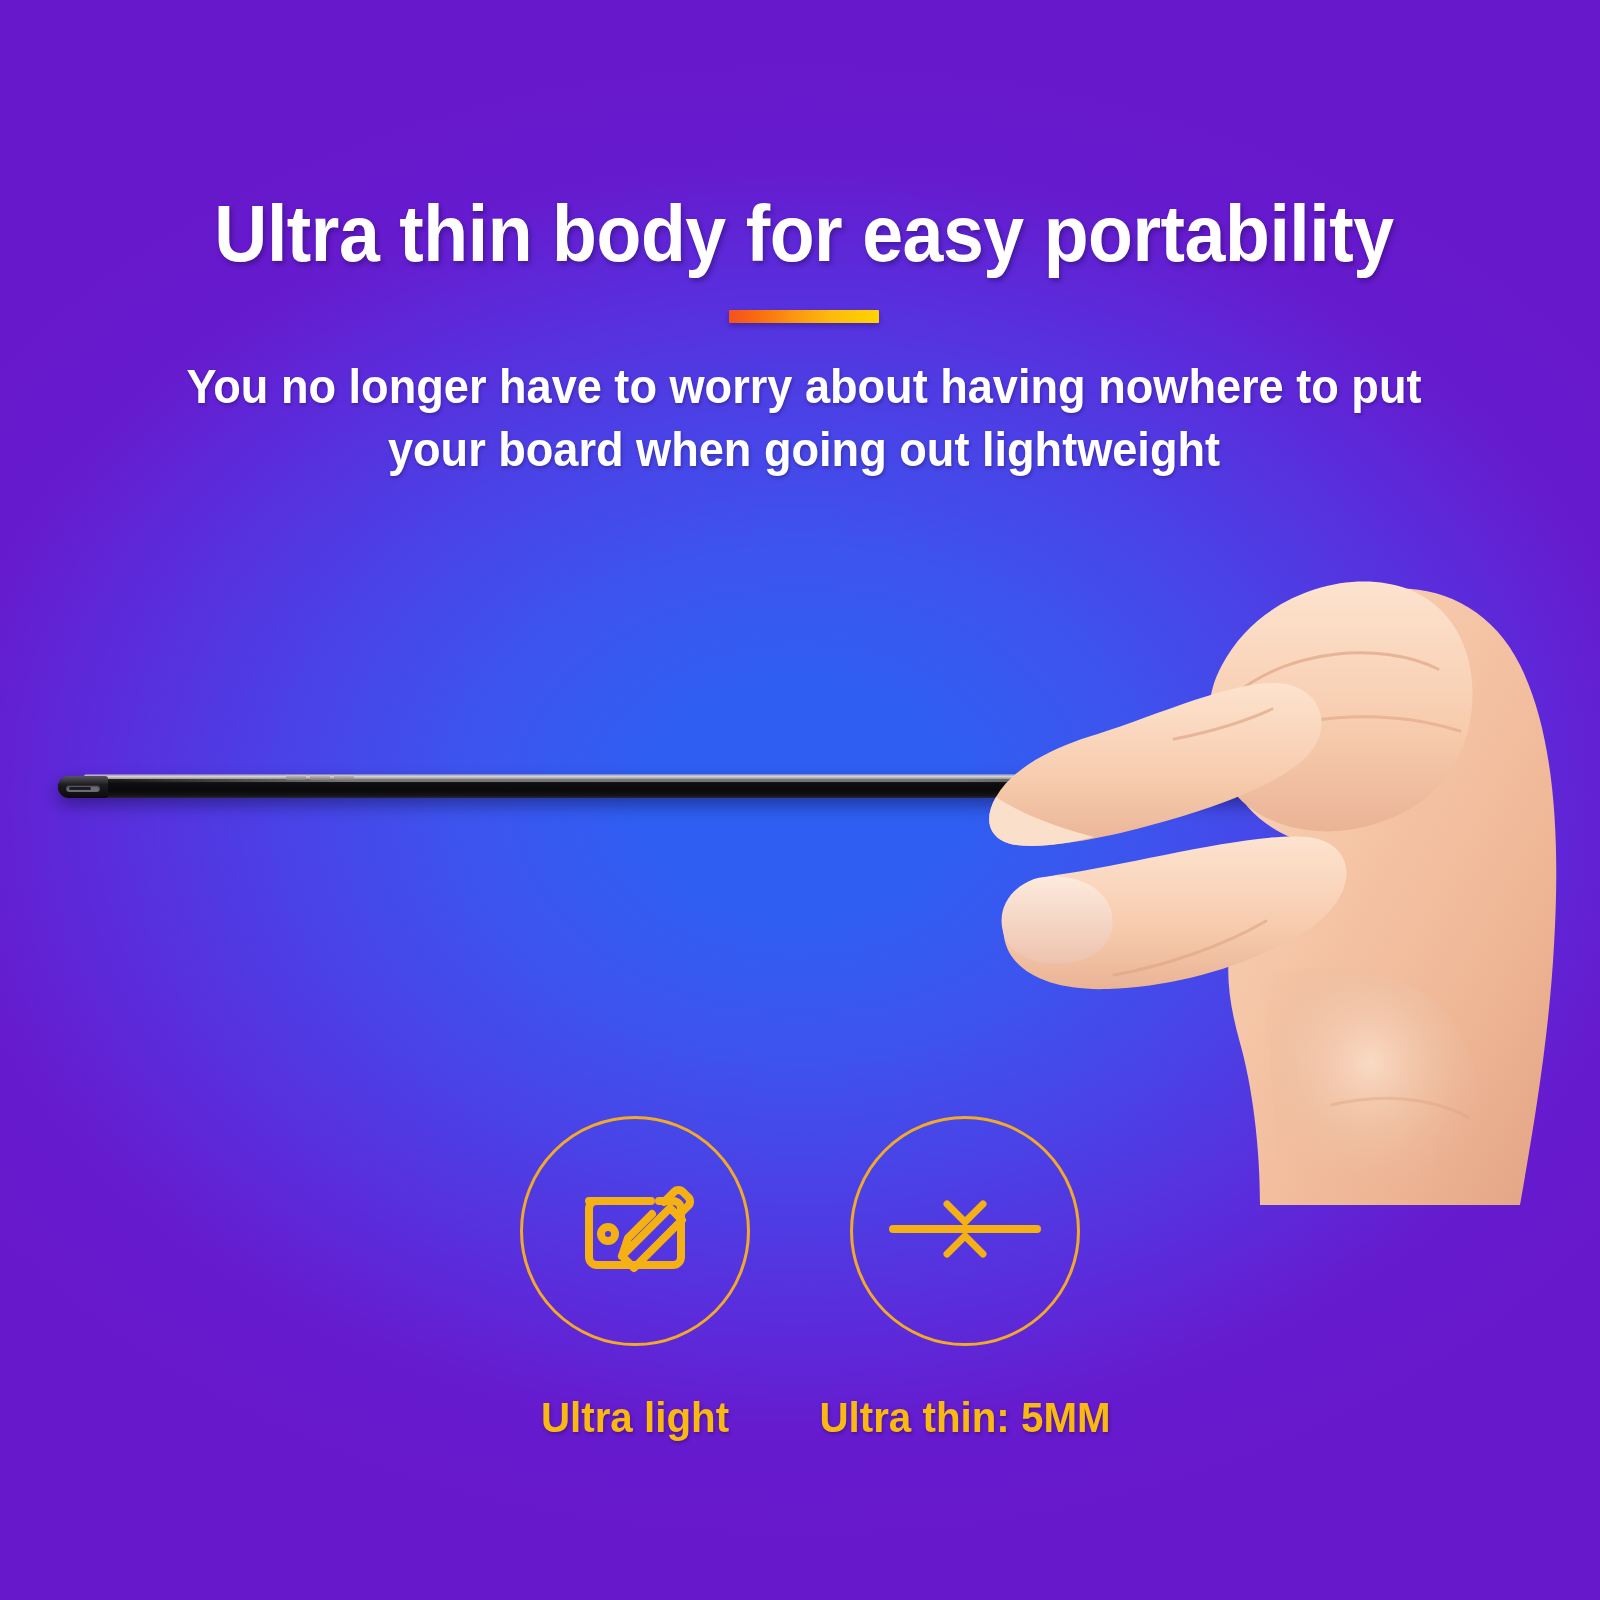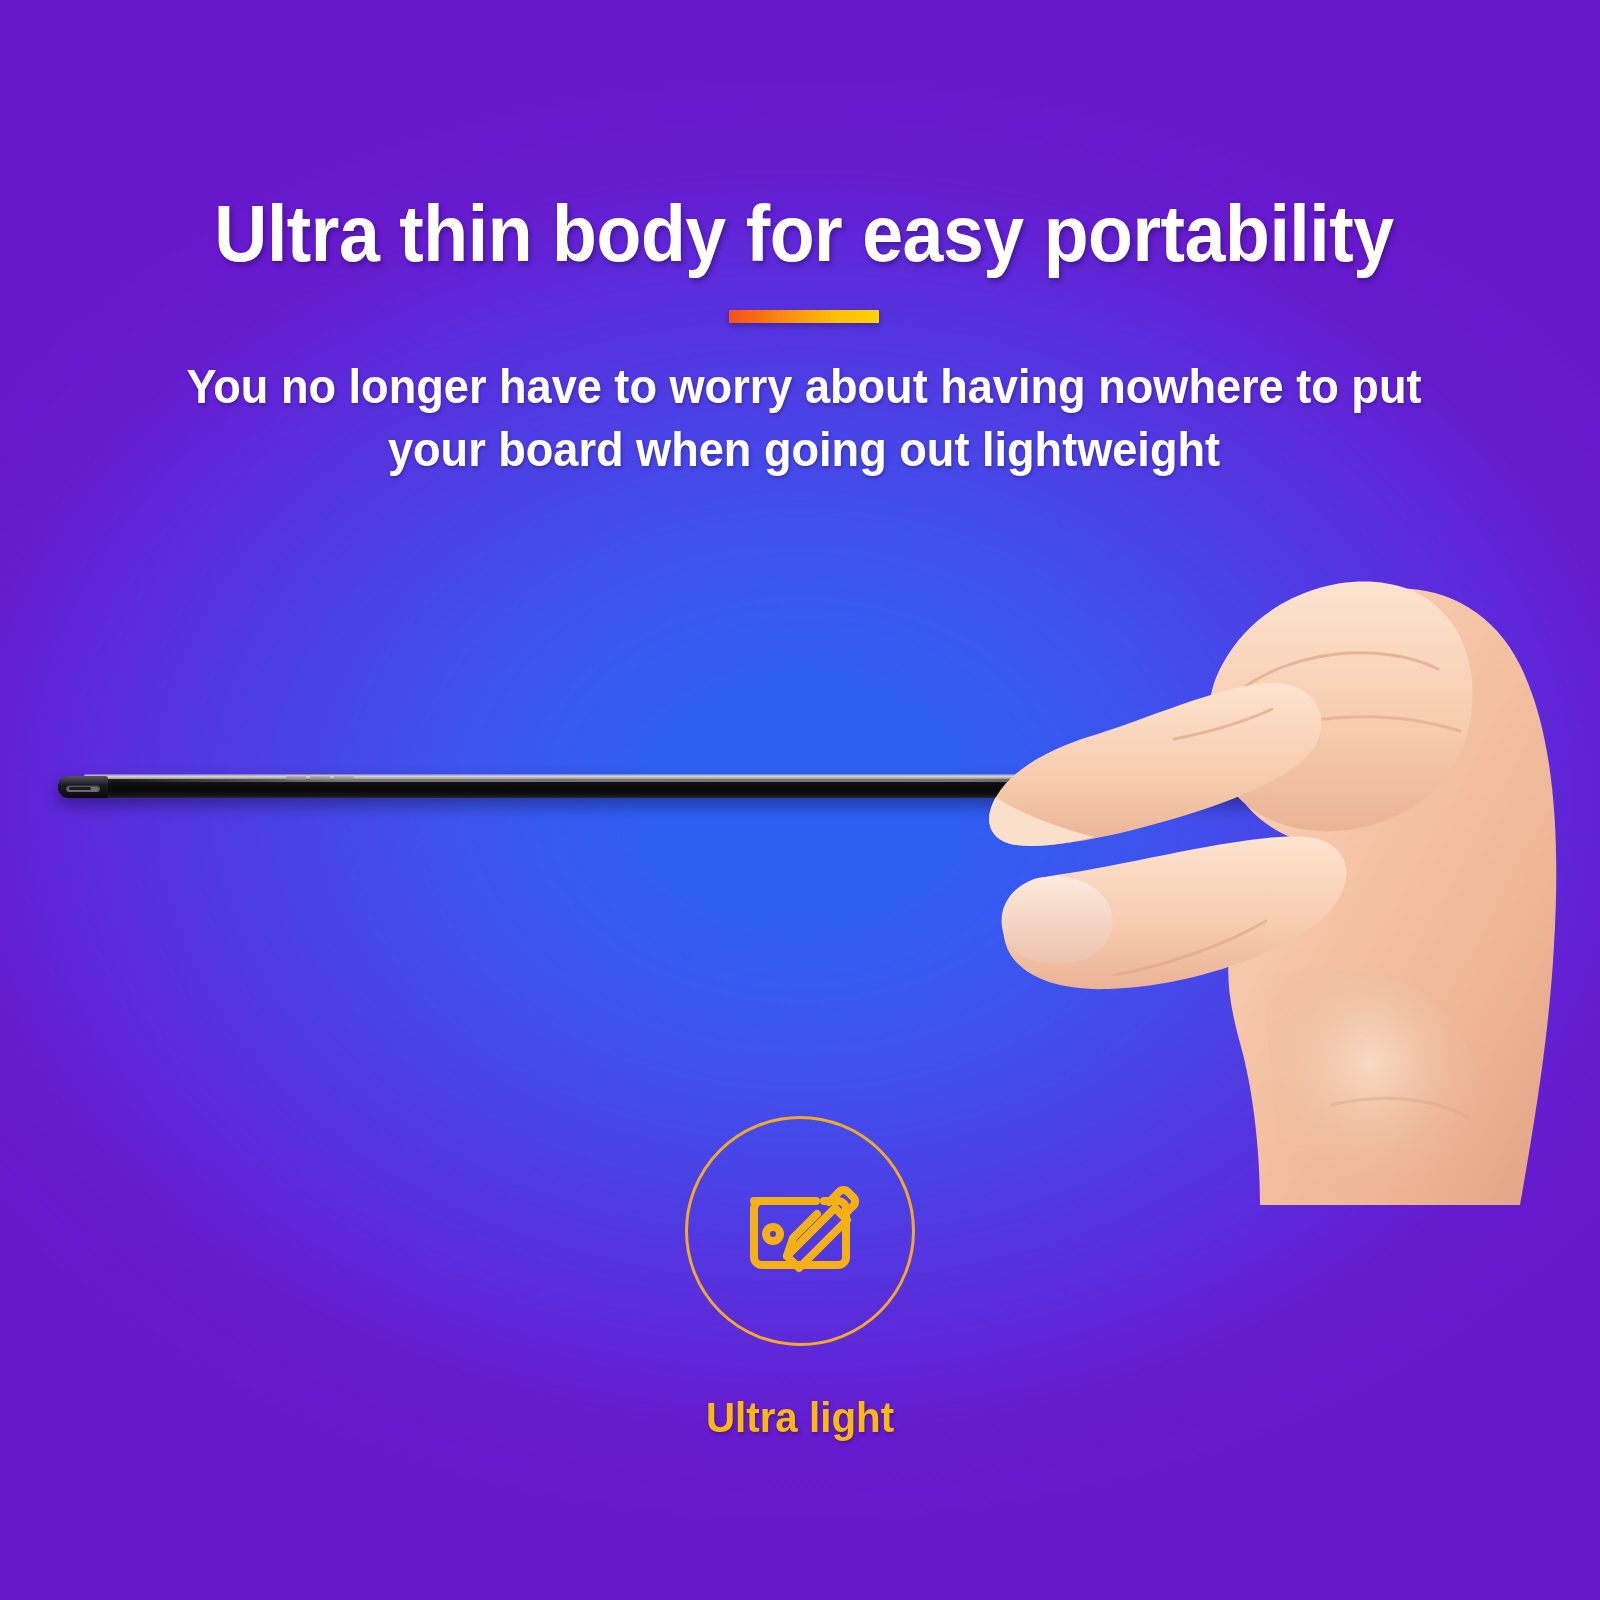--- a/index.html
+++ b/index.html
@@ -327,16 +327,28 @@
             <circle cx="48" cy="80" r="7"></circle>
             <path d="M62 102 l48 -48 l12 12 l-48 48 z"></path>
             <path d="M62 102 l6 -18 l24 -24"></path>
             <path d="M104 48 l10 -10 a6 6 0 0 1 9 0 l5 5 a6 6 0 0 1 0 9 l-10 10"></path>
           </svg>
         </span>
       </div>
       <div class="feature-label">Ultra light</div>
     </div>
 
+    <div class="feature">
+      <div class="feature-ring">
+        <span>
+          <svg width="160" height="150" viewBox="0 0 160 150" xmlns="http://www.w3.org/2000/svg" fill="none" stroke="#f5b013" stroke-linecap="round" stroke-linejoin="round">
+            <path d="M8 75 H152" stroke-width="8"></path>
+            <path d="M62 50 L80 68 L98 50" stroke-width="7"></path>
+            <path d="M62 100 L80 82 L98 100" stroke-width="7"></path>
+          </svg>
+        </span>
+      </div>
+      <div class="feature-label">Ultra thin: 5MM</div>
+    </div>
 
   </div>
 
 </div>
 
 </body></html>

